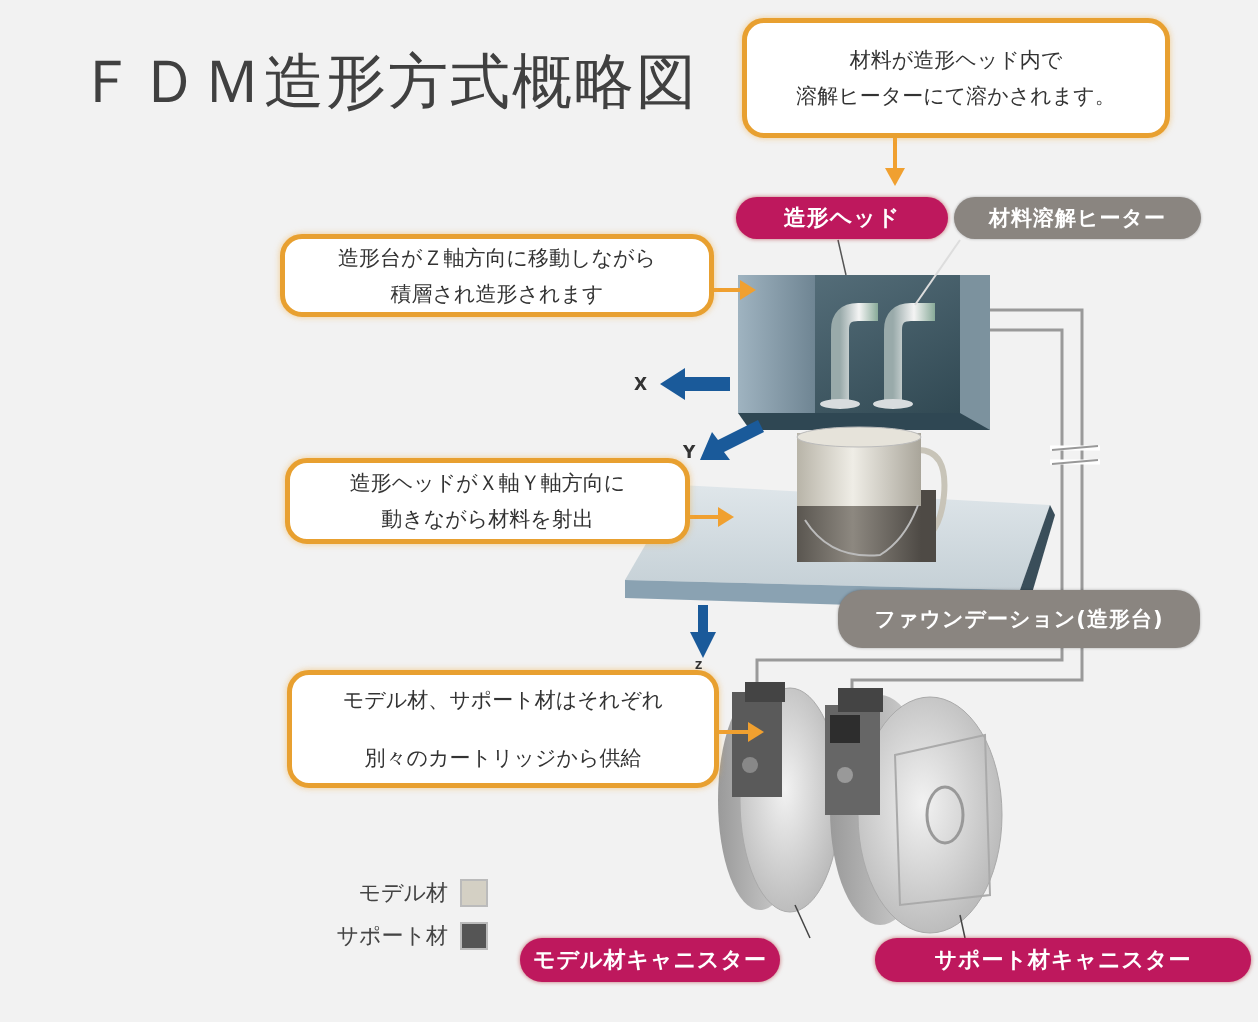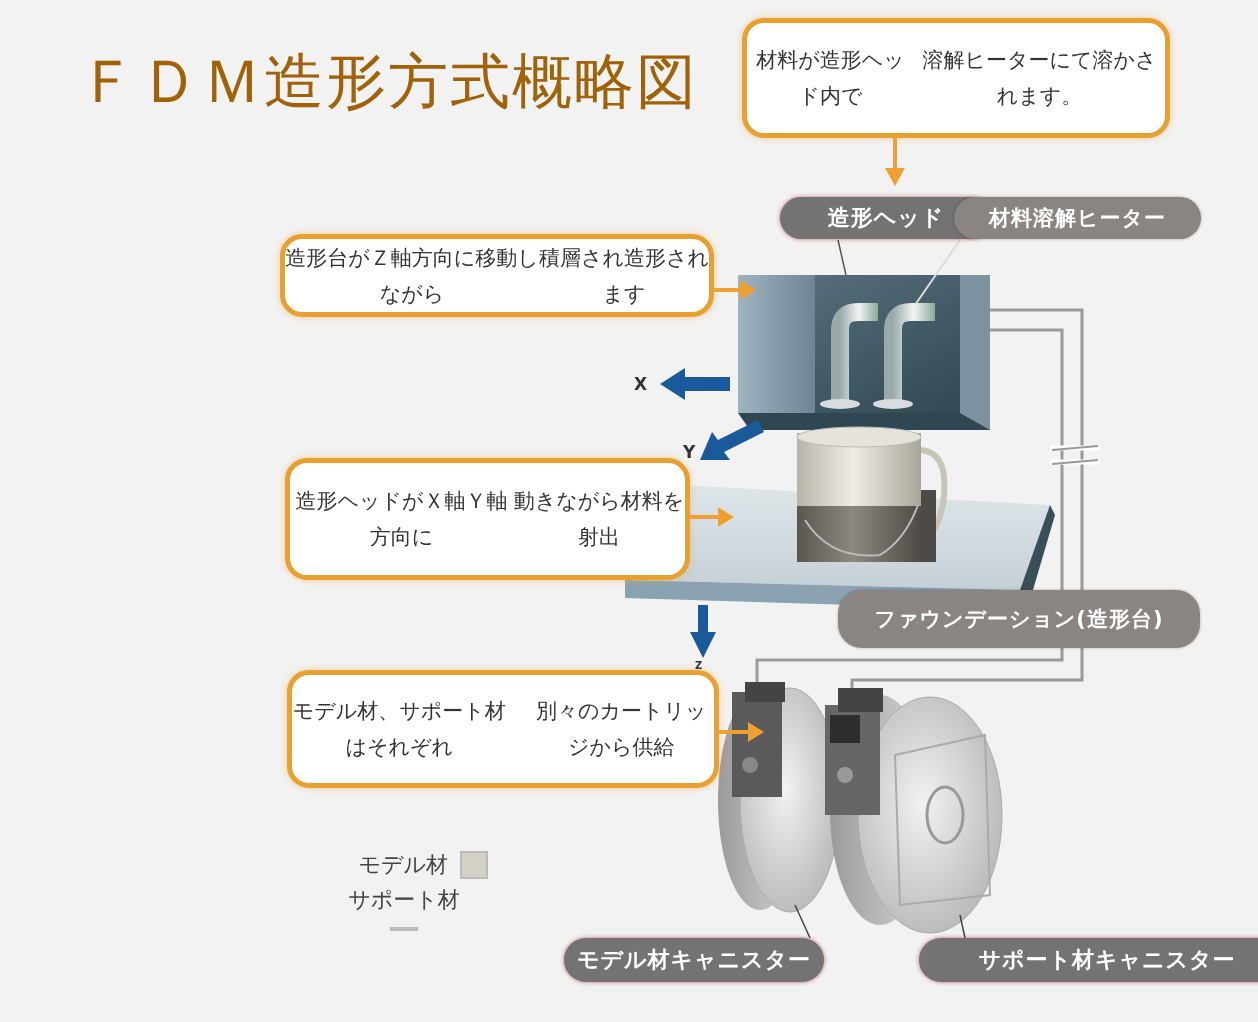--- a/index.html
+++ b/index.html
@@ -3,35 +3,35 @@
   <meta charset="utf-8">
   <style>
     html, body { margin: 0; padding: 0; }
     body {
       width: 1258px; height: 1022px; background: #f2f2f2;
       position: relative; overflow: hidden;
       font-family: "DejaVu Sans", sans-serif;
     }
     .abs { position: absolute; }
     .title {
-      left: 78px; top: 42px; font-size: 60px; color: #a16207; letter-spacing: 2px;
+      left: 78px; top: 42px; font-size: 60px; color: #404040; letter-spacing: 2px;
       font-family: "DejaVu Sans", sans-serif; font-weight: normal; white-space: nowrap;
     }
     .callout {
       position: absolute; background: #fff; border: 5px solid #e8a030;
       border-radius: 22px; box-shadow: 0 0 6px rgba(240,170,60,0.55);
-      display: flex; flex-direction: row; justify-content: center; align-items: center;
+      display: flex; flex-direction: column; justify-content: center; align-items: center;
       color: #333; font-size: 21px; line-height: 36px; text-align: center; box-sizing: border-box;
     }
     .pill {
       position: absolute; border-radius: 24px; color: #fff; font-weight: bold;
       display: flex; align-items: center; justify-content: center; font-size: 22px;
       box-sizing: border-box; white-space: nowrap; letter-spacing: 1px;
     }
-    .pill.red { background: #737373; box-shadow: 0 0 4px rgba(165,16,26,0.6); margin-left: 44px; }
+    .pill.red { background: #be185d; box-shadow: 0 0 4px rgba(165,16,26,0.6); }
     .pill.gray { background: #8a8580; color: #ffffff; box-shadow: 0 0 3px rgba(0,0,0,0.3); }
     .axis-label { font-weight: bold; font-size: 17px; color: #333; }
     .legend-text { font-size: 22px; color: #444; }
     .swatch { width: 24px; height: 24px; border: 2px solid #bbb; }
     svg.diagram { position: absolute; left: 0; top: 0; }
   </style>
 </head>
 <body>
 
 <svg class="diagram" width="1258" height="1022">
@@ -157,41 +157,41 @@
 <div class="abs title">ＦＤＭ造形方式概略図</div>
 
 <div class="callout" style="left:742px;top:18px;width:428px;height:120px;">
   <div>材料が造形ヘッド内で</div>
   <div>溶解ヒーターにて溶かされます。</div>
 </div>
 <div class="callout" style="left:280px;top:234px;width:434px;height:83px;">
   <div>造形台がＺ軸方向に移動しながら</div>
   <div>積層され造形されます</div>
 </div>
-<div class="callout" style="left:285px;top:458px;width:405px;height:122px;">
+<div class="callout" style="left:285px;top:458px;width:405px;height:86px;">
   <div>造形ヘッドがＸ軸Ｙ軸方向に</div>
   <div>動きながら材料を射出</div>
 </div>
 <div class="callout" style="left:287px;top:670px;width:432px;height:118px;gap:22px;">
   <div>モデル材、サポート材はそれぞれ</div>
   <div>別々のカートリッジから供給</div>
 </div>
 
 <div class="pill red" style="left:736px;top:197px;width:212px;height:42px;">造形ヘッド</div>
 <div class="pill gray" style="left:954px;top:197px;width:247px;height:42px;font-size:21px;">材料溶解ヒーター</div>
 <div class="pill gray" style="left:838px;top:590px;width:362px;height:58px;font-size:21px;">ファウンデーション(造形台)</div>
 <div class="pill red" style="left:520px;top:938px;width:260px;height:44px;">モデル材キャニスター</div>
 <div class="pill red" style="left:875px;top:938px;width:376px;height:44px;">サポート材キャニスター</div>
 
 <div class="abs axis-label" style="left:634px;top:374px;">X</div>
 <div class="abs axis-label" style="left:683px;top:442px;">Y</div>
 <div class="abs axis-label" style="left:695px;top:660px;font-size:10px;">Z</div>
 
-<div class="abs" style="left:320px;top:845px;">
+<div class="abs" style="left:320px;top:873px;">
   <div style="display:flex;align-items:center;justify-content:flex-end;gap:12px;height:40px;width:168px;">
     <span class="legend-text">モデル材</span>
     <span class="swatch" style="background:#d4d0c4;"></span>
   </div>
-  <div style="display:flex;align-items:center;justify-content:flex-end;gap:12px;height:46px;width:168px;flex-direction:column;">
+  <div style="display:flex;align-items:center;justify-content:flex-end;gap:12px;height:46px;width:168px;">
     <span class="legend-text">サポート材</span>
     <span class="swatch" style="background:#555;"></span>
   </div>
 </div>
 
 </body></html>

